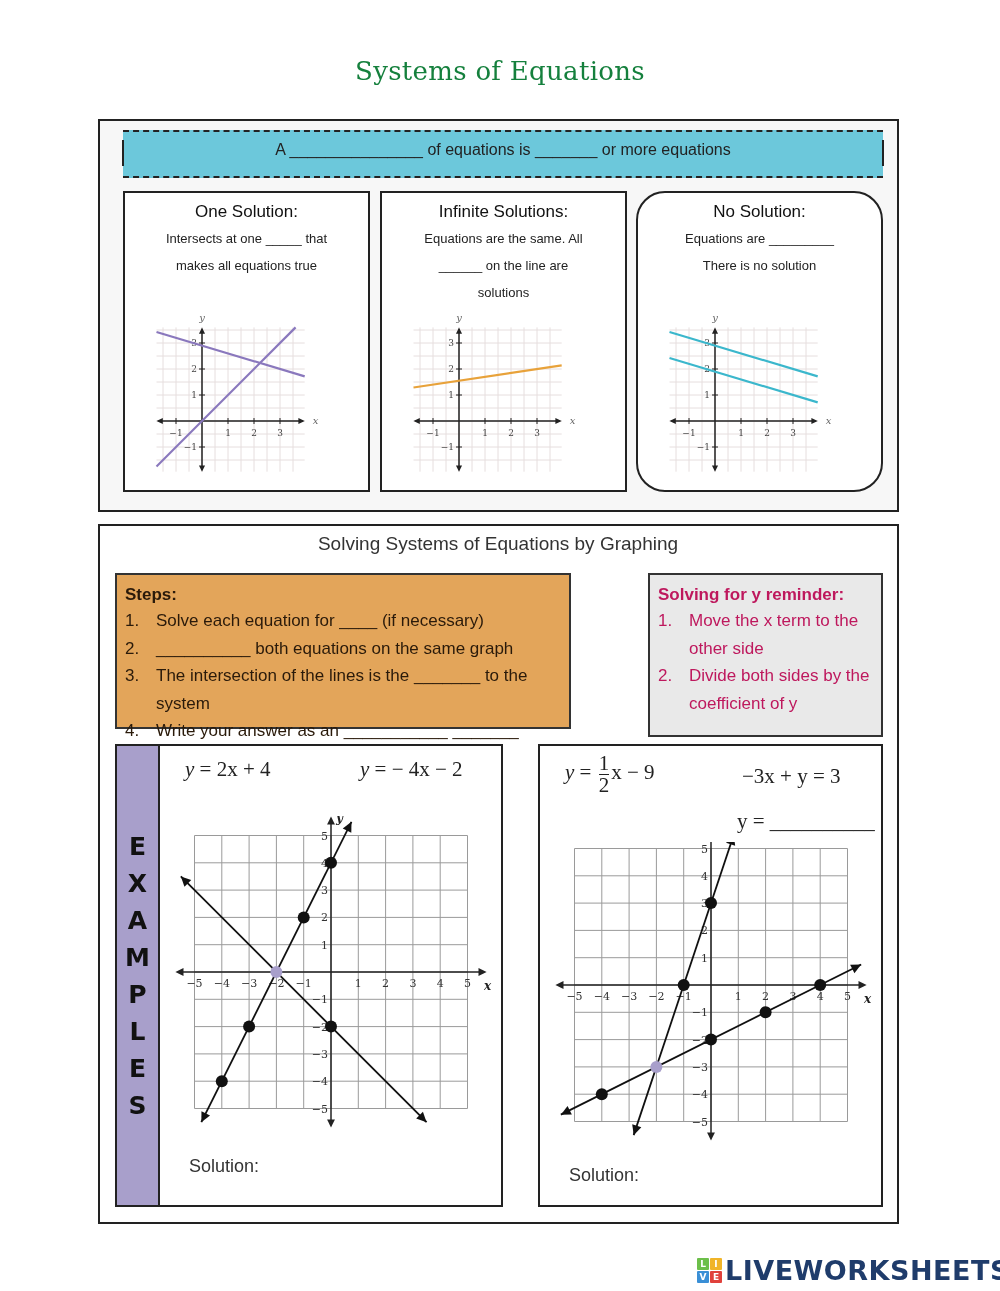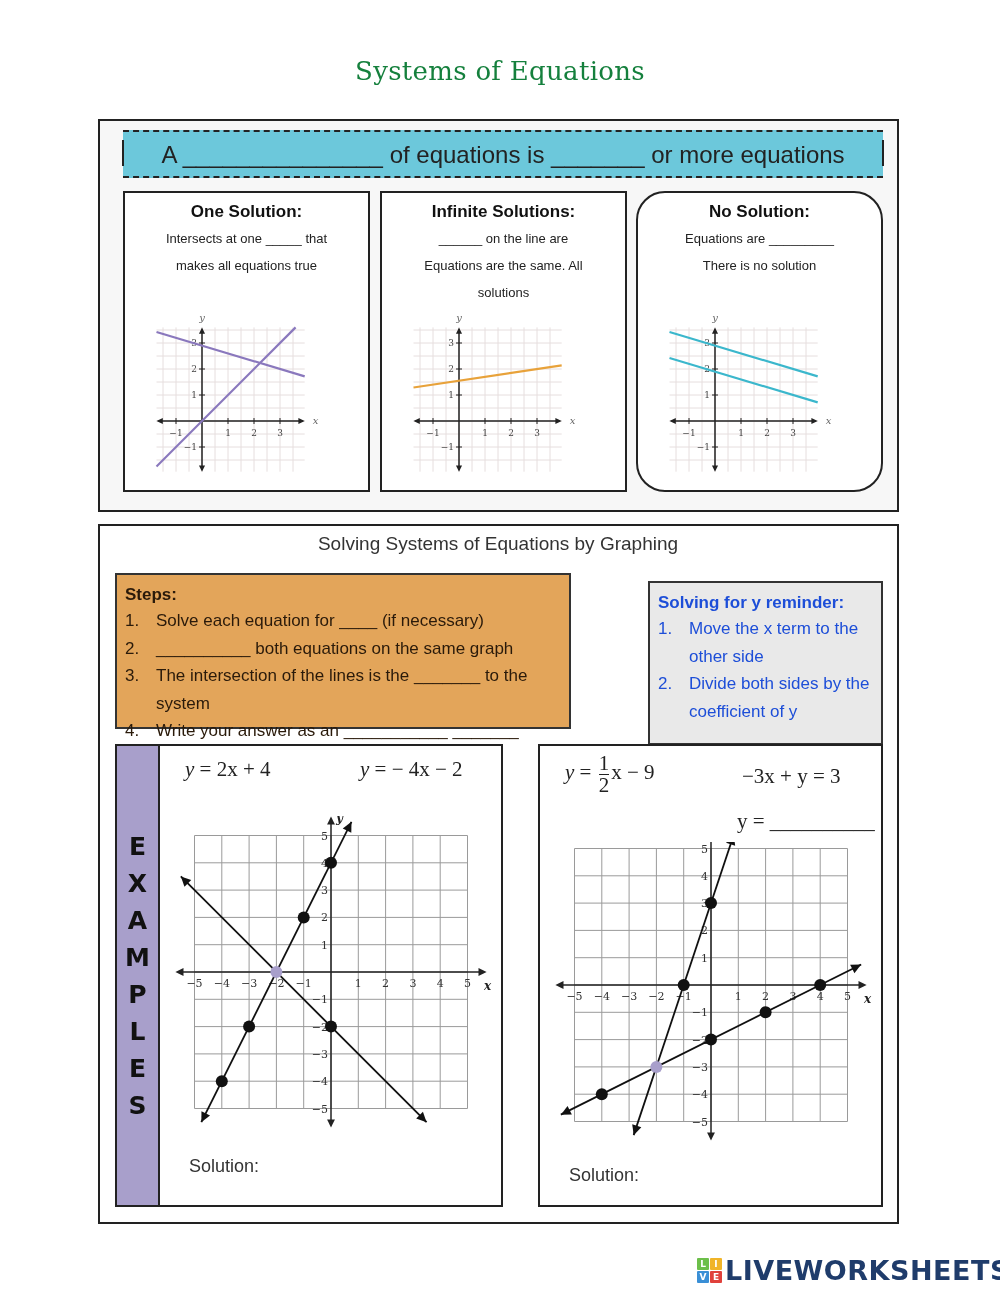--- a/index.html
+++ b/index.html
@@ -4,35 +4,35 @@
 <style>
   html, body { margin:0; padding:0; }
   body { width:1000px; height:1291px; background:#ffffff; position:relative; font-family:"DejaVu Sans", sans-serif; color:#222; overflow:hidden; }
   .abs { position:absolute; }
   .title { left:0; width:1000px; top:56px; text-align:center; font-family:"DejaVu Serif", serif; font-size:26px; color:#15803d; letter-spacing:0.3px; }
 
   
   .top-outer { left:98px; top:119px; width:801px; height:393px; border:2px solid #222; background:#f7f7f7; box-sizing:border-box; }
   .banner { left:123px; top:130px; width:760px; height:48px; background:#6cc8db; box-sizing:border-box; border-top:2px dashed #222; border-bottom:2px dashed #222; }
   .banner-edge { position:absolute; top:8px; width:2px; height:26px; background:#222; }
-  .banner-text { position:absolute; left:0; right:0; top:9px; text-align:center; font-family:"Liberation Sans", sans-serif; font-size:24px; color:#222; }
+  .banner-text { position:absolute; left:0; right:0; top:9px; text-align:center; font-family:"Liberation Sans", sans-serif; font-size:16px; color:#222; }
   .card { top:191px; width:247px; height:301px; border:2px solid #222; background:#fff; box-sizing:border-box; text-align:center; }
-  .card-title { font-family:"Liberation Sans", sans-serif; font-weight:bold; font-size:17px; margin-top:9px; color:#111; }
+  .card-title { font-family:"Liberation Sans", sans-serif; font-weight:normal; font-size:17px; margin-top:9px; color:#111; }
   .card-body { font-family:"Liberation Sans", sans-serif; font-size:13px; line-height:27px; margin-top:3px; color:#222; padding:0 6px; }
   .mini-graph { position:absolute; left:25px; top:107px; }
 
   
   .bot-outer { left:98px; top:524px; width:801px; height:700px; border:2px solid #222; background:#fff; box-sizing:border-box; }
   .bot-title { left:98px; width:800px; top:533px; text-align:center; font-family:"Liberation Sans", sans-serif; font-size:19px; color:#333; }
   .steps { left:115px; top:573px; width:456px; height:156px; background:#e3a55a; border:2px solid #333; box-sizing:border-box; padding:8px 8px; font-family:"Liberation Sans", sans-serif; font-size:17px; color:#2a1a0a; }
   .steps-title { font-weight:bold; line-height:24px; }
   .steps ol, .reminder ol { margin:0; padding:0; list-style:none; }
   .steps li { line-height:27.5px; display:flex; }
   .num { display:inline-block; width:31px; flex-shrink:0; }
-  .reminder { left:648px; top:573px; width:235px; height:164px; background:#e9e9e9; border:2px solid #333; box-sizing:border-box; padding:8px 8px; font-family:"Liberation Sans", sans-serif; font-size:17px; color:#1d4ed8;margin-top:8px; }
+  .reminder { left:648px; top:573px; width:235px; height:164px; background:#e9e9e9; border:2px solid #333; box-sizing:border-box; padding:8px 8px; font-family:"Liberation Sans", sans-serif; font-size:17px; color:#be185d; }
   .reminder-title { font-weight:bold; line-height:24px; }
   .reminder li { line-height:27.5px; display:flex; }
 
   .examples-bar { left:115px; top:744px; width:45px; height:463px; background:#a89fcb; border:2px solid #222; box-sizing:border-box; display:flex; flex-direction:column; align-items:center; justify-content:center; }
   .examples-bar span { display:block; font-family:"DejaVu Sans", sans-serif; font-weight:bold; font-size:25px; line-height:37px; color:#111; }
 
   .ex-card { top:744px; width:345px; height:463px; border:2px solid #222; background:#fff; box-sizing:border-box; }
   .eq { position:absolute; font-family:"Liberation Serif", serif; font-size:21px; color:#222; white-space:nowrap; }
   .eq i { font-style:italic; }
   .frac { display:inline-block; vertical-align:middle; text-align:center; margin:0 2px; }
@@ -114,22 +114,22 @@
       <text x="162.7" y="124" font-size="10" font-style="italic" fill="#666">x</text>
       <text x="52" y="21.39999999999999" font-size="10" font-style="italic" text-anchor="middle" fill="#666">y</text>
       <line x1="6.5" y1="166.5" x2="145.60000000000002" y2="27.39999999999999" stroke="#8a78bd" stroke-width="2.2"></line>
       <line x1="6.5" y1="31.950000000000003" x2="154.7" y2="76.41" stroke="#8a78bd" stroke-width="2.2"></line>
     </svg>
 </div>
 
 <div class="abs card" style="left:380px;">
   <div class="card-title">Infinite Solutions:</div>
   <div class="card-body">
+    <div>Equations are the same. All</div>
     <div>______ on the line are</div>
-    <div>Equations are the same. All</div>
     <div>solutions</div>
   </div>
   <svg class="mini-graph" width="175" height="180">
       <line x1="13" y1="27.39999999999999" x2="13" y2="171.7" stroke="#e6dede" stroke-width="1"></line>
       <line x1="26" y1="27.39999999999999" x2="26" y2="171.7" stroke="#e6dede" stroke-width="1"></line>
       <line x1="39" y1="27.39999999999999" x2="39" y2="171.7" stroke="#e6dede" stroke-width="1"></line>
       <line x1="52" y1="27.39999999999999" x2="52" y2="171.7" stroke="#e6dede" stroke-width="1"></line>
       <line x1="65" y1="27.39999999999999" x2="65" y2="171.7" stroke="#e6dede" stroke-width="1"></line>
       <line x1="78" y1="27.39999999999999" x2="78" y2="171.7" stroke="#e6dede" stroke-width="1"></line>
       <line x1="91" y1="27.39999999999999" x2="91" y2="171.7" stroke="#e6dede" stroke-width="1"></line>

